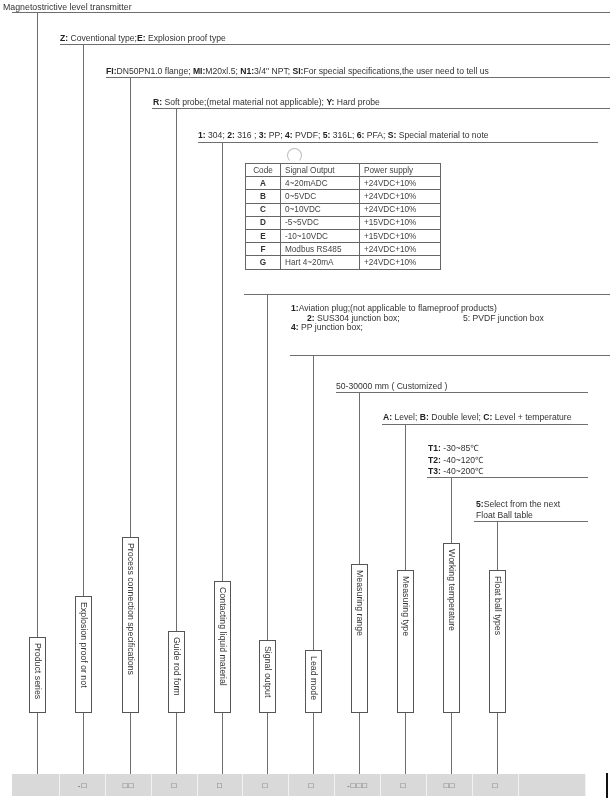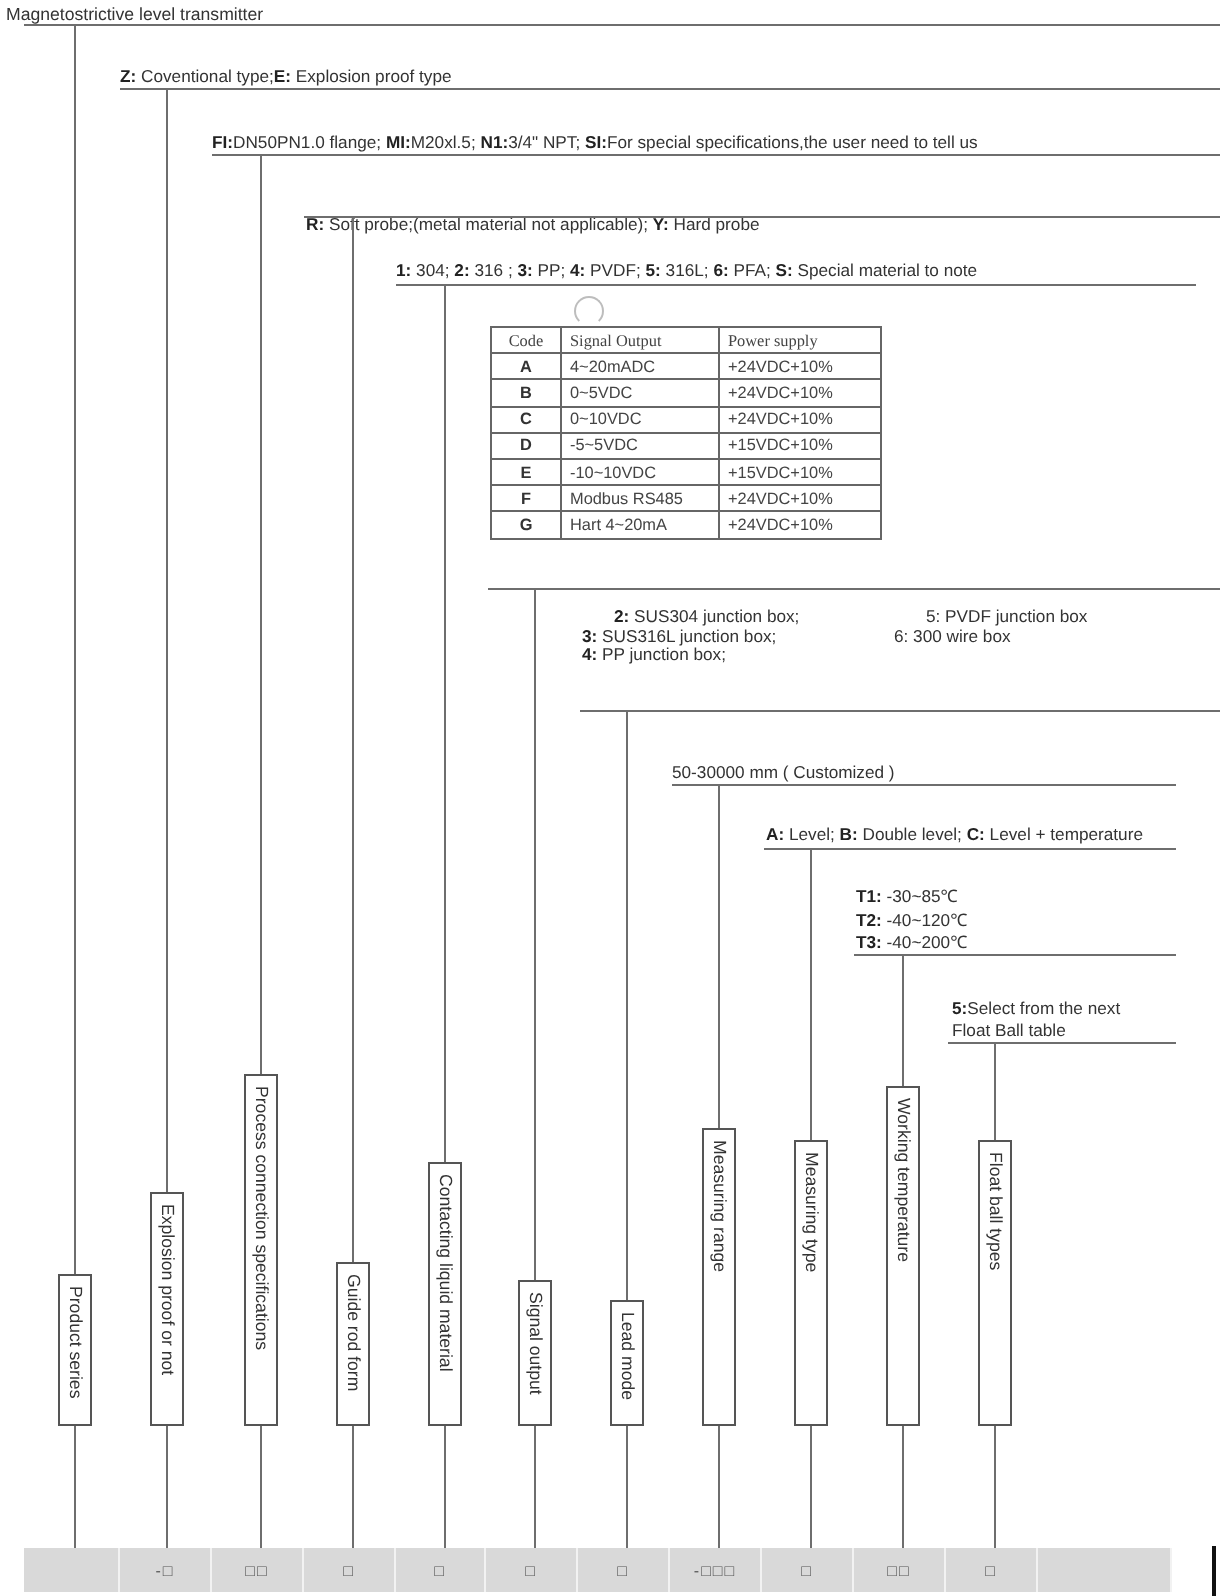--- a/index.html
+++ b/index.html
@@ -8,21 +8,21 @@
   .hline { position:absolute; height:0; border-top:1.3px solid #6e6e6e; }
   .vline { position:absolute; width:0; border-left:1.2px solid #6e6e6e; }
   .txt { position:absolute; font-size:8.6px; white-space:nowrap; line-height:10px; color:#333; }
   .txt b { font-weight:bold; color:#222; }
   .lbl-box { position:absolute; width:17px; border:1px solid #555; background:#fff; box-sizing:border-box; }
   .vt { writing-mode: vertical-rl; font-size:8.8px; white-space:nowrap; color:#333;
         position:absolute; left:50%; top:5px; transform:translateX(-50%); line-height:13px; }
   table.sig { position:absolute; left:245px; top:163px; border-collapse:collapse; font-size:8.2px; color:#444; }
   table.sig td, table.sig th { border:1px solid #666; padding:0 4px; height:12.2px; font-weight:normal; text-align:left; white-space:nowrap; }
   table.sig td.code { text-align:center; font-weight:bold; color:#333; width:26px; }
-  table.sig th { text-align:left;font-family:Liberation Serif, serif; }
+  table.sig th { text-align:left; }
   table.sig th.code-h { text-align:center; }
   .codes-row { position:absolute; top:774px; left:12px; height:22px; display:flex; }
   .code-cell { height:22px; background:#d9d9d9; border-right:1px solid #f2f2f2; box-sizing:border-box;
                font-size:8px; color:#555; display:flex; align-items:center; justify-content:center; letter-spacing:1px; }
   .circle { position:absolute; left:287px; top:148px; width:13px; height:13px; border:1px solid #bdbdbd; border-radius:50%; border-bottom-color:transparent; }
   .rmark { position:absolute; left:606px; top:773px; width:0; height:25px; border-left:2px solid #111; }
 </style>
 </head>
 <body>
 
@@ -32,21 +32,21 @@
 <div class="txt" style="left:60px;top:33px;">
   <b>Z:</b><span> Coventional type;</span><b>E:</b><span> Explosion proof type</span>
 </div>
 <div class="hline" style="left:60px;top:44px;width:550px;"></div>
 
 <div class="txt" style="left:106px;top:66px;">
   <b>FI:</b><span>DN50PN1.0 flange;  </span><b>MI:</b><span>M20xl.5;  </span><b>N1:</b><span>3/4" NPT;  </span><b>SI:</b><span>For special specifications,the user need to tell us</span>
 </div>
 <div class="hline" style="left:106px;top:77px;width:504px;"></div>
 
-<div class="txt" style="left:153px;top:107px;">
+<div class="txt" style="left:153px;top:97px;">
   <b>R:</b><span> Soft probe;(metal material not applicable);  </span><b>Y:</b><span> Hard probe</span>
 </div>
 <div class="hline" style="left:152px;top:108px;width:458px;"></div>
 
 <div class="txt" style="left:198px;top:130px;">
   <b>1:</b><span> 304;  </span><b>2:</b><span> 316 ;   </span><b>3:</b><span> PP;  </span><b>4:</b><span> PVDF;  </span><b>5:</b><span> 316L;  </span><b>6:</b><span> PFA;  </span><b>S:</b><span> Special material to note</span>
 </div>
 <div class="hline" style="left:198px;top:142px;width:400px;"></div>
 
 <div class="circle"></div>
@@ -91,22 +91,22 @@
   <tr>
         <td class="code">G</td>
         <td>Hart 4~20mA</td>
         <td>+24VDC+10%</td>
       </tr>
 </tbody>
   </table>
 <div class="hline" style="left:244px;top:294px;width:366px;"></div>
 
 <div class="txt" style="left:291px;top:304px;line-height:9.6px;">
+  <div><b>1:</b><span>Aviation plug;(not applicable to flameproof products)</span></div>
   <div style="position:relative;margin-left:16px;"><b>2:</b><span> SUS304 junction box;</span><span style="position:absolute;left:156px;">5: PVDF junction box</span></div>
-  <div style="position:relative;"><b>3:</b><span> SUS316L junction box;</span><span style="position:absolute;left:156px;">6: 300 wire box</span></div>
   <div><b>4:</b><span> PP junction box;</span></div>
 </div>
 <div class="hline" style="left:290px;top:355px;width:320px;"></div>
 
 <div class="txt" style="left:336px;top:381px;">50-30000 mm ( Customized )</div>
 <div class="hline" style="left:336px;top:392px;width:252px;"></div>
 
 <div class="txt" style="left:383px;top:412px;">
   <b>A:</b><span> Level;  </span><b>B:</b><span> Double level;  </span><b>C:</b><span> Level + temperature</span>
 </div>

